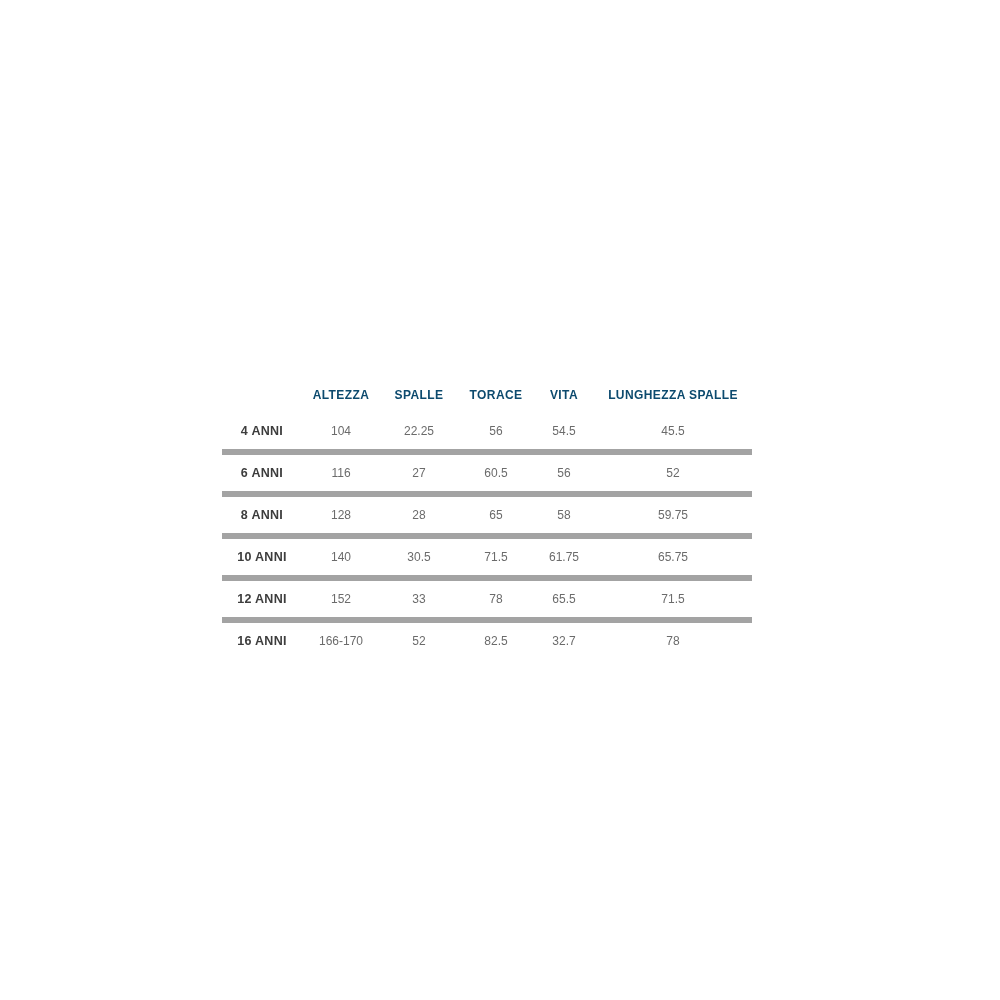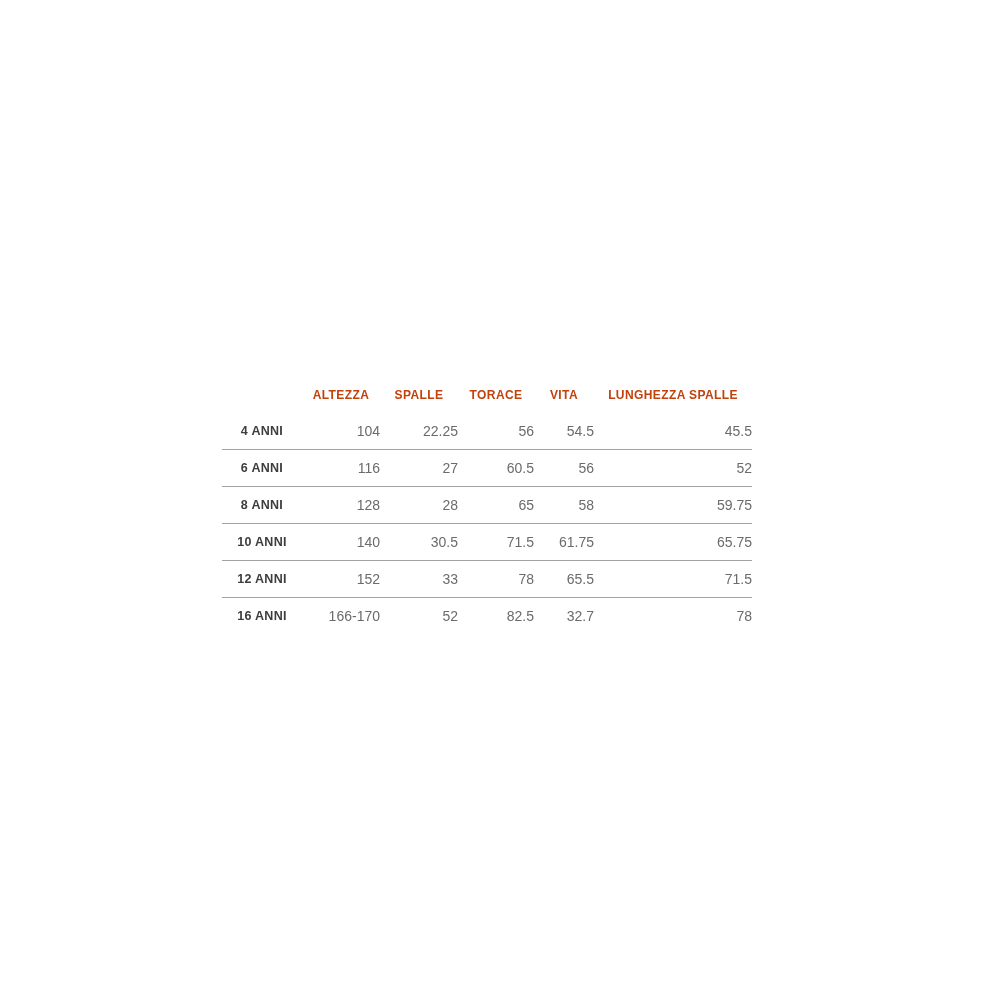--- a/index.html
+++ b/index.html
@@ -34,36 +34,35 @@
     vertical-align: middle;
     height: 36px;
     padding: 0;
     white-space: nowrap;
     overflow: hidden;
   }
   table.size-table thead th {
     font-size: 12px;
     font-weight: 700;
     letter-spacing: 0.4px;
-    color: #c2410c;
+    color: #0c4a6e;
   }
   table.size-table tbody th.row-label {
     font-size: 12.5px;
     font-weight: 700;
     letter-spacing: 0.3px;
     color: #3d3d3d;
   }
   table.size-table tbody td.value-cell {
-    font-size: 14px;
+    font-size: 12px;
     font-weight: 400;
     color: #6b6b6b;
-    text-align: right;
   }
   table.size-table tbody tr {
-    border-bottom: 1px solid #a3a3a3;
+    border-bottom: 6px solid #a3a3a3;
   }
   table.size-table tbody tr:last-child {
     border-bottom: none;
   }
 </style>
 </head>
 <body>
 
 <div class="canvas">
   <div class="size-table-wrap">

